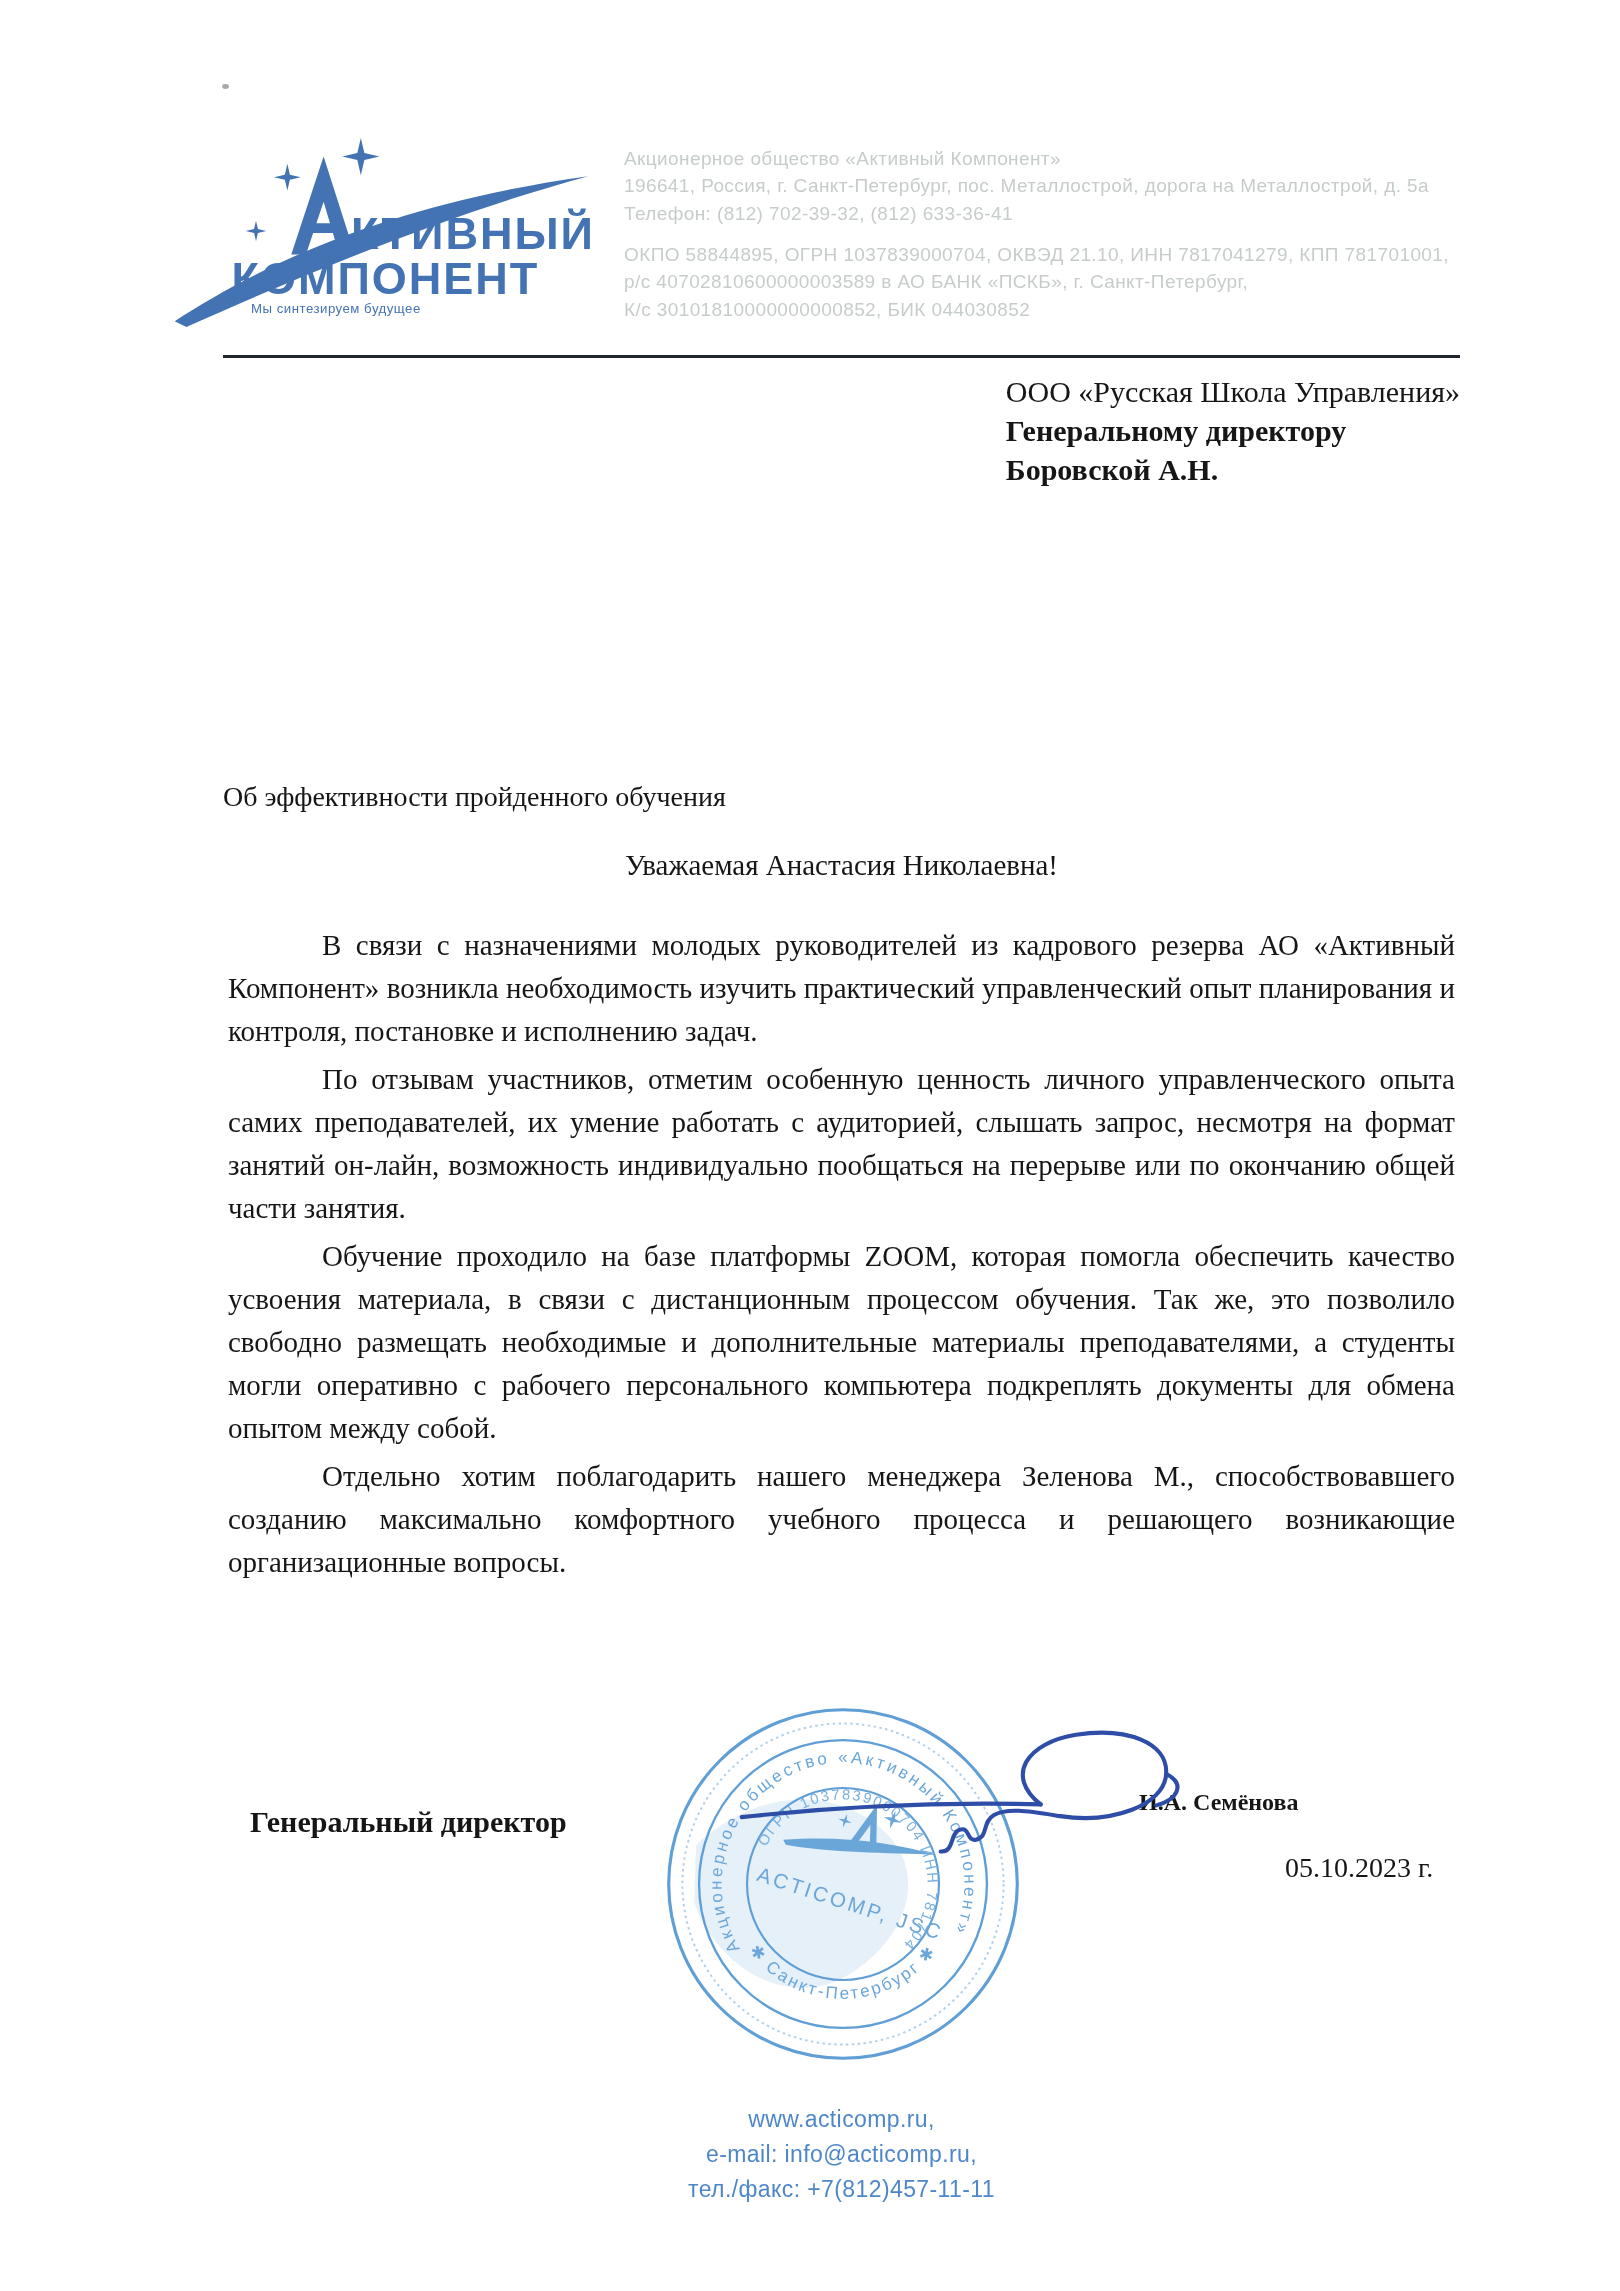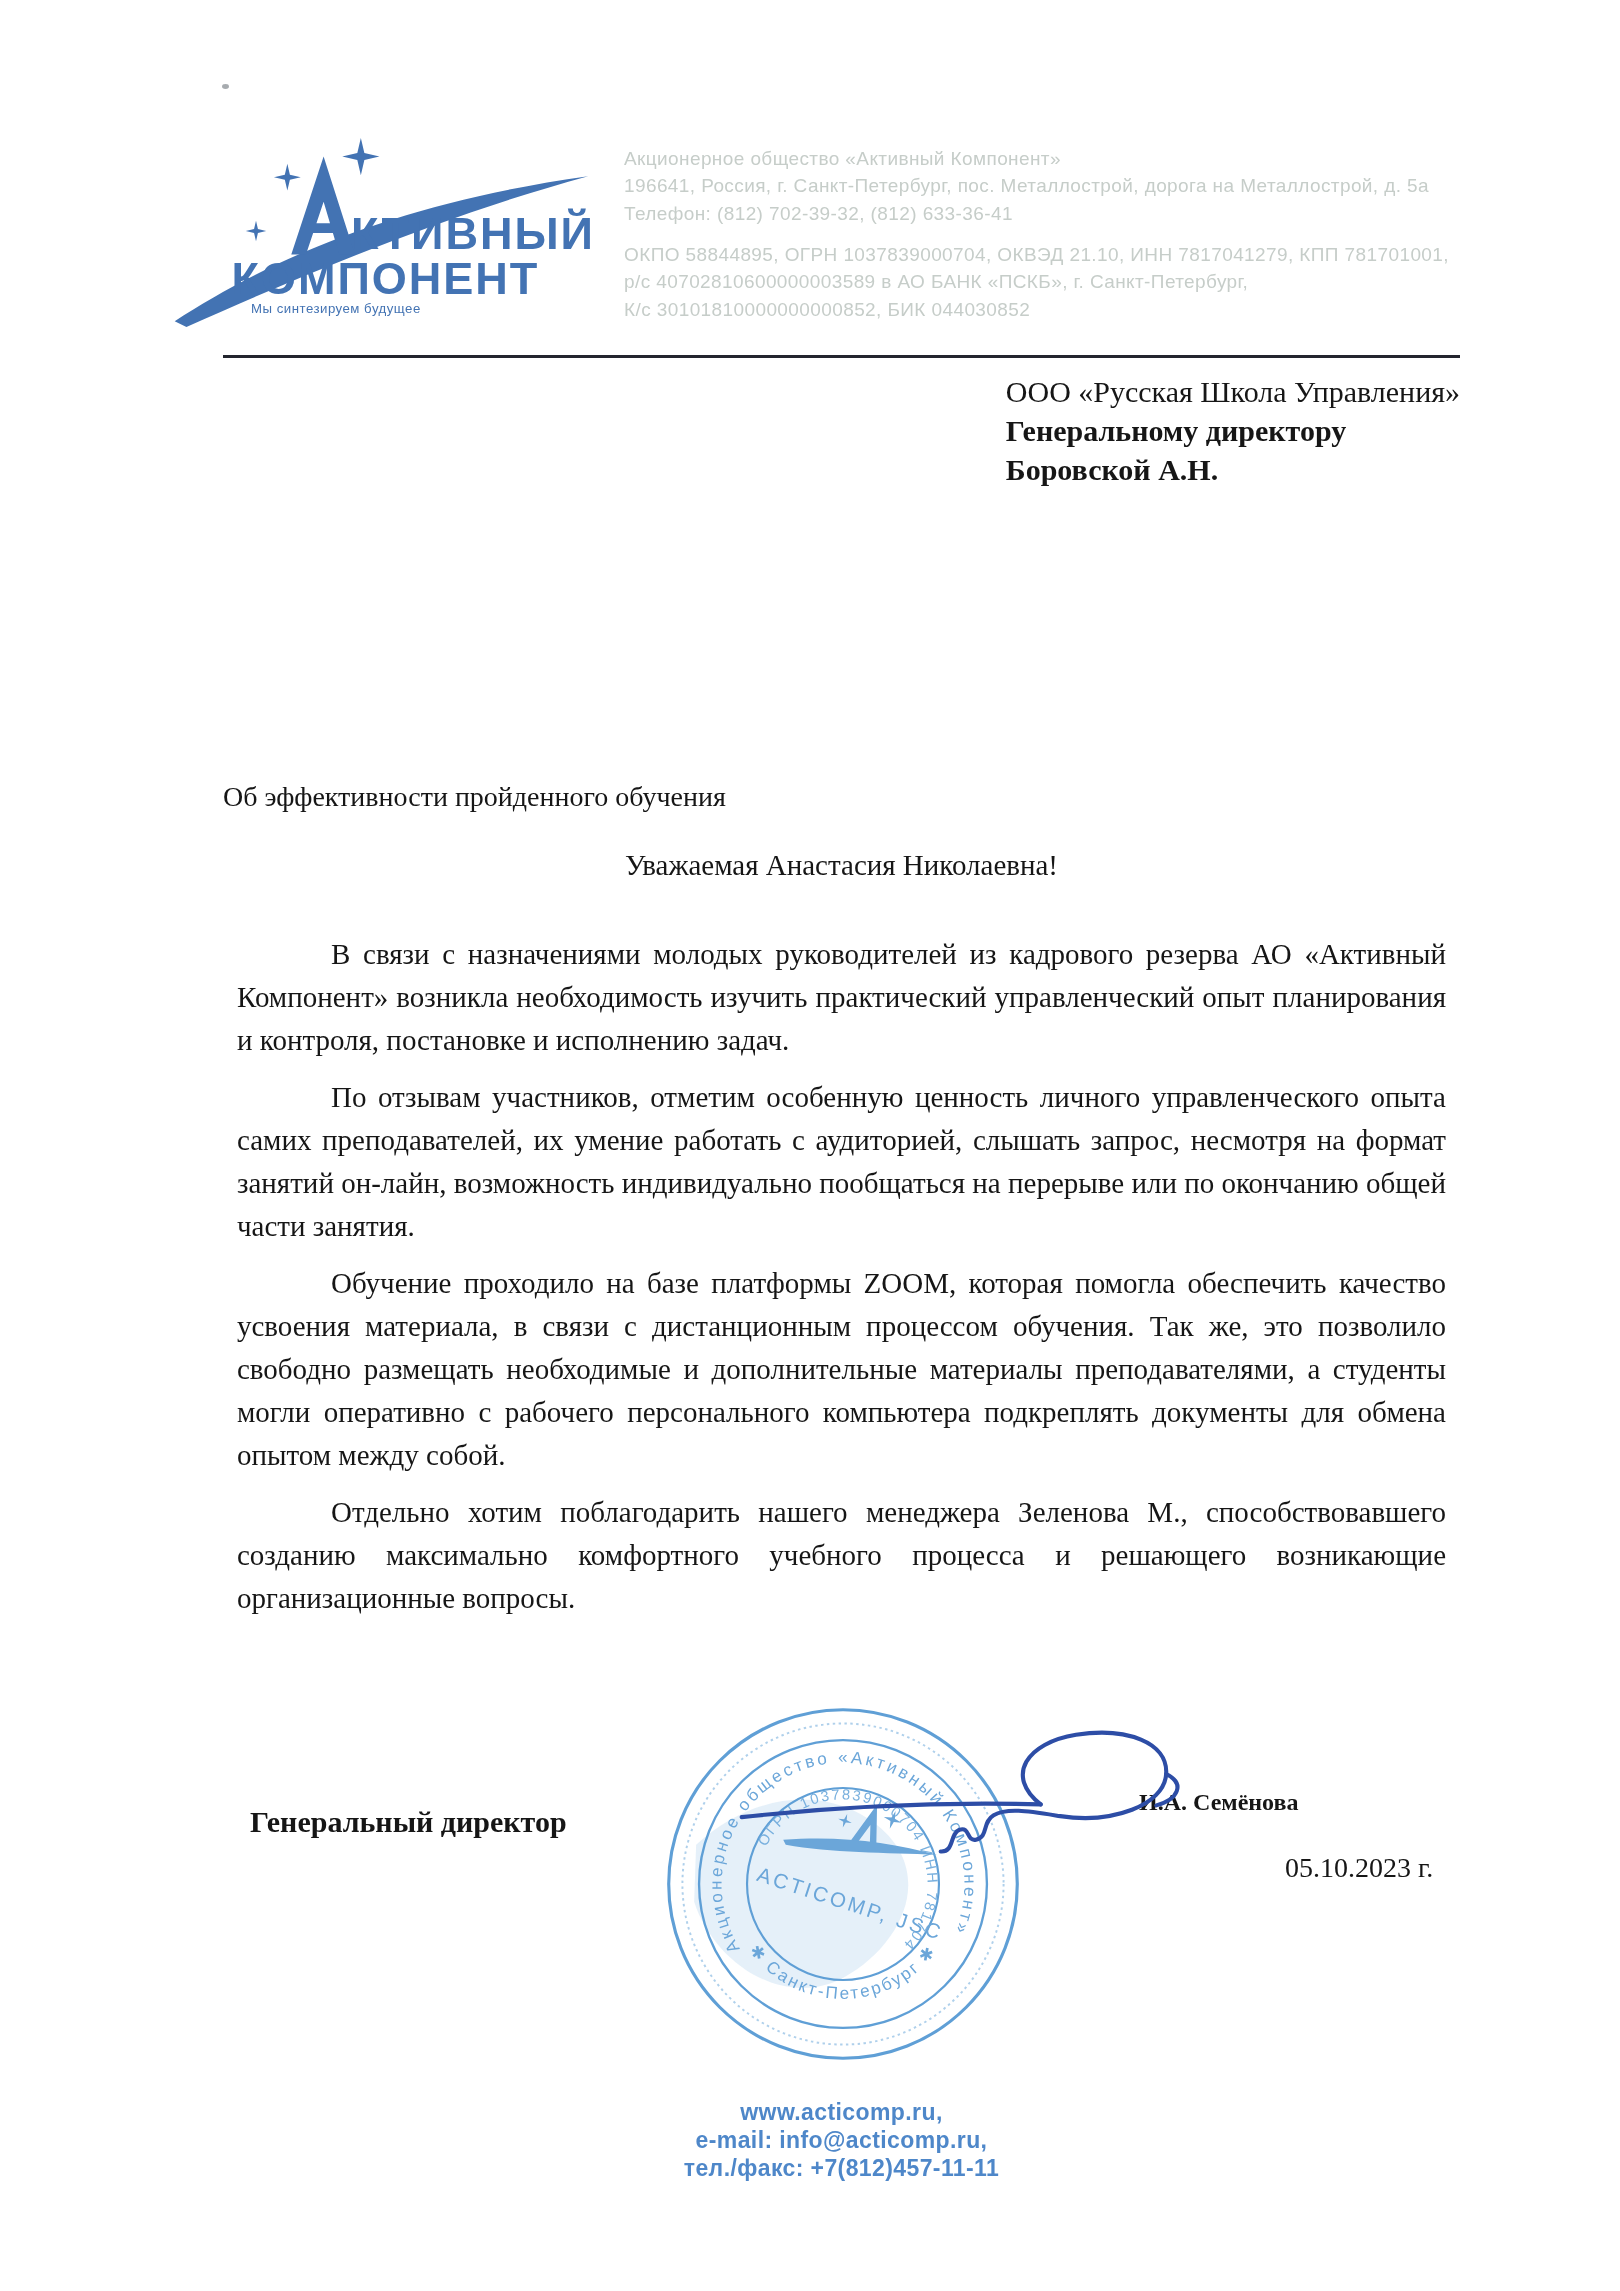--- a/index.html
+++ b/index.html
@@ -42,37 +42,37 @@
 
   
   .subject{left:223px;top:781px;font-size:28px;}
   .salutation{
     left:223px;top:849px;width:1237px;text-align:center;font-size:29px;
   }
   .body-text{
     left:223px;top:919px;width:1237px;
     font-size:29px;line-height:43px;text-align:justify;
   }
-  .body-text p{margin:14px;text-indent:94px;}
+  .body-text p{margin:5px;text-indent:94px;}
 
   
   .signer-title{left:250px;top:1805px;font-size:30px;font-weight:700;}
   .signer-name{left:1139px;top:1789px;font-size:24px;font-weight:700;}
   .letter-date{left:1285px;top:1852px;font-size:28px;}
   .stamp-svg{left:655px;top:1696px;}
   .sig-svg{left:676px;top:1715px;}
 
   
   .footer{
     left:223px;top:2098px;width:1237px;text-align:center;
     font-family:"Liberation Sans", sans-serif;
     font-size:23px;line-height:28px;letter-spacing:0.4px;
     color:#4e87c9;
   }
-  .footer div{margin:0;font-weight:bold;}
+  .footer div{margin:7px;}
 </style>
 </head>
 <body>
 
 <div class="page">
 
   <div class="abs scan-dot"></div>
 
   <svg class="abs logo-svg" width="441" height="243" viewBox="0 0 450 248">
     <g fill="#4373b3">

